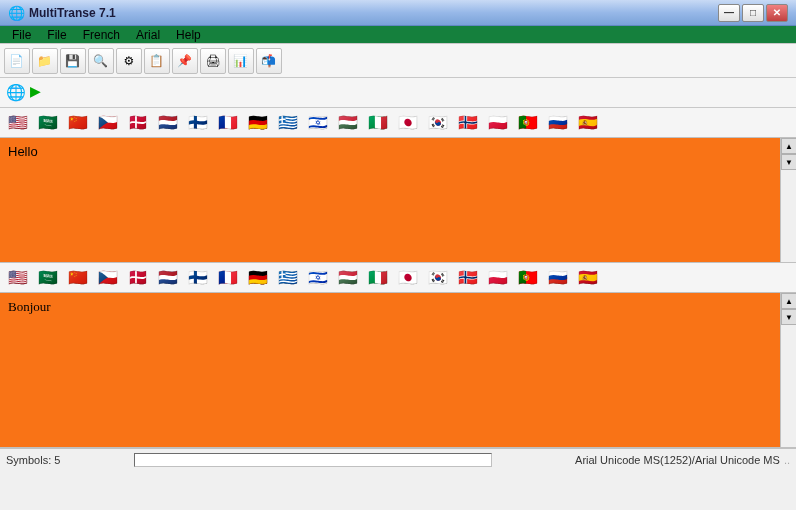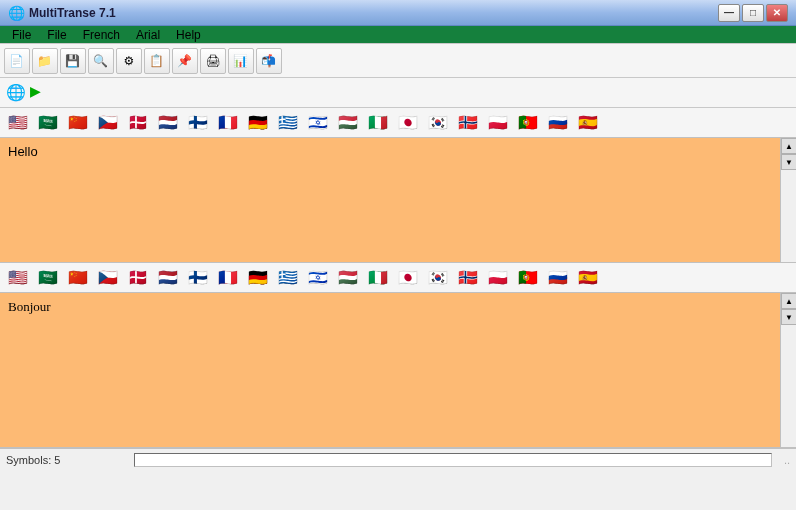--- a/index.html
+++ b/index.html
@@ -152,21 +152,21 @@
     }
     .editor-textarea {
       width: calc(100% - 16px);
       height: 100%;
       border: none;
       outline: none;
       resize: none;
       font-size: 13px;
       padding: 6px 8px;
       font-family: Arial, sans-serif;
-      background: #fdba74;
+      background: #f97316;
     }
     .scrollbar-v {
       position: absolute;
       right: 0;
       top: 0;
       bottom: 0;
       width: 16px;
       background: #f0f0f0;
       border-left: 1px solid #c0c0c0;
     }
@@ -314,14 +314,15 @@
   <div class="scrollbar-v">
     <div class="scroll-arrow">▲</div>
     <div style="flex:1;"></div>
     <div class="scroll-arrow">▼</div>
   </div>
 </div>
 
 <div class="status-bar">
   <span class="status-left">Symbols: 5</span>
   <div class="status-progress"></div>
+  <span class="status-font">Arial Unicode MS(1252)/Arial Unicode MS</span>
   <span class="status-dots">..</span>
 </div>
 
 </body></html>

